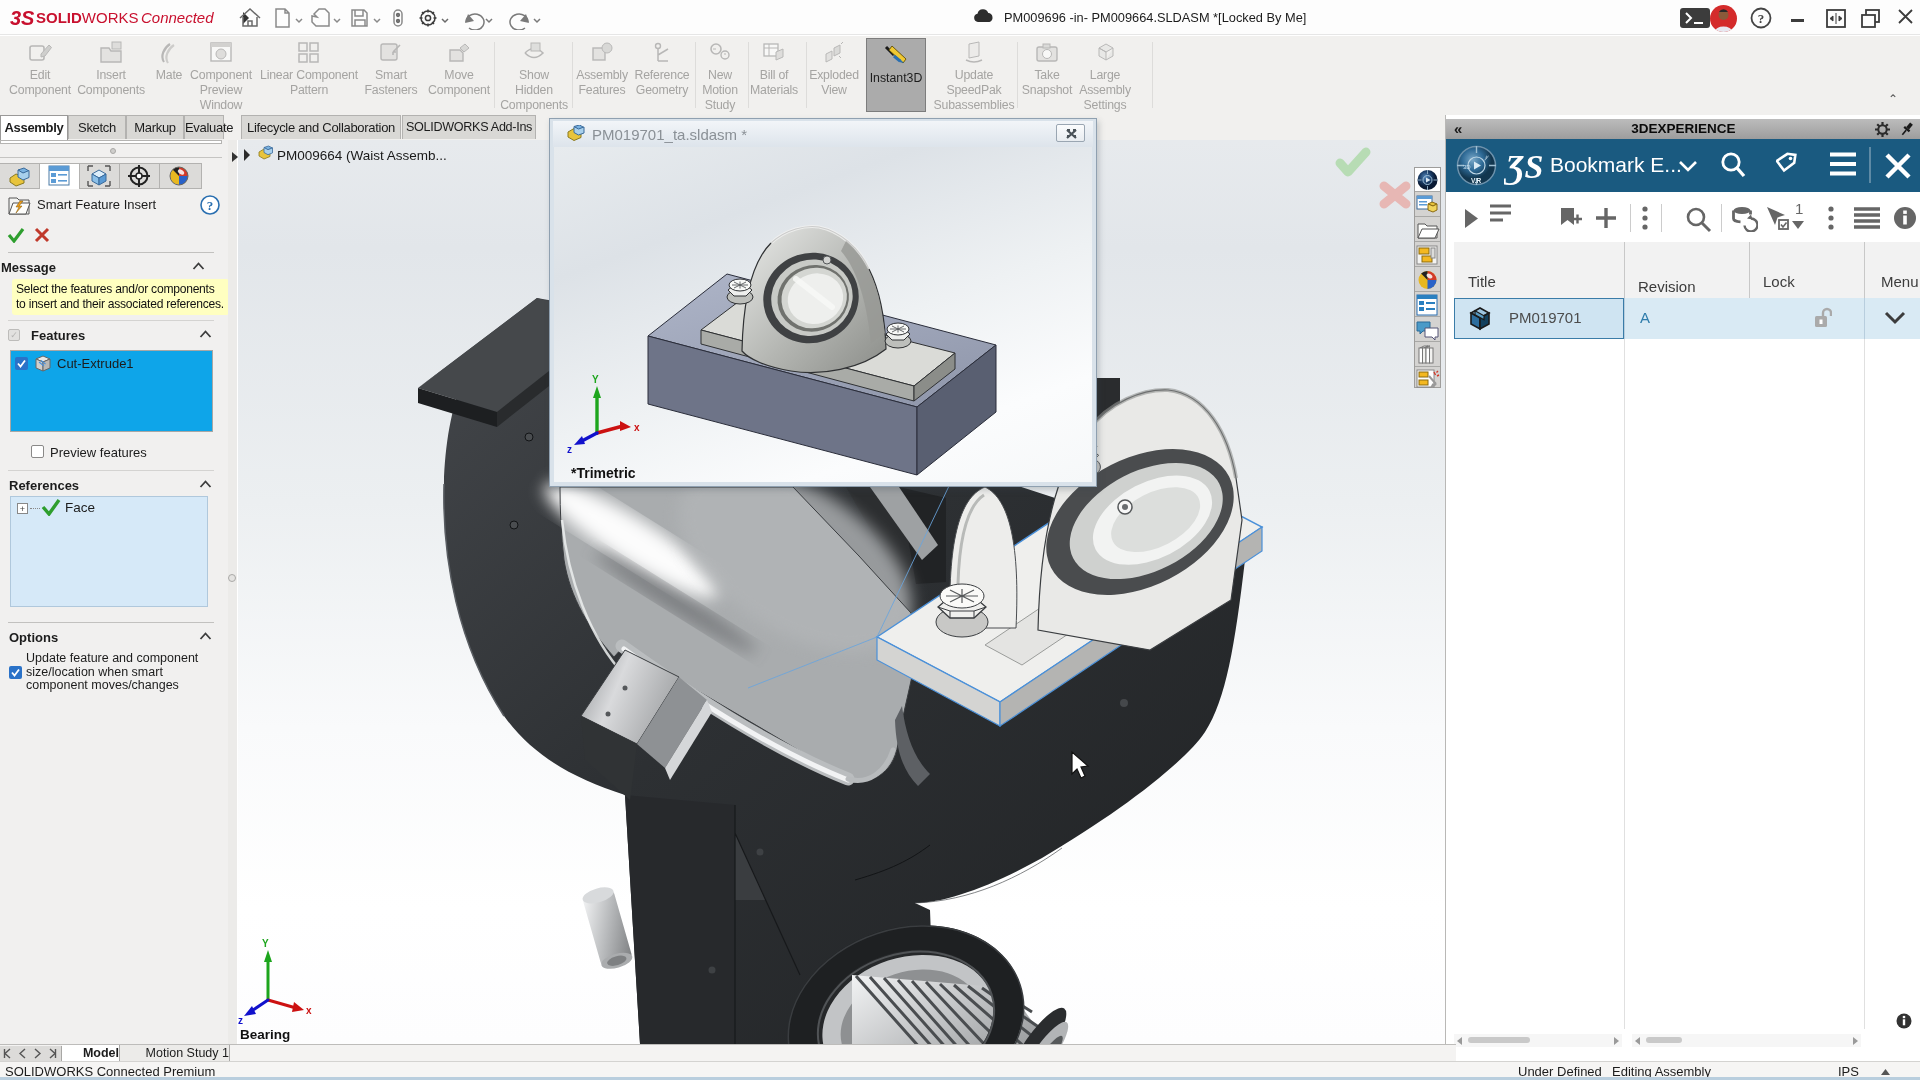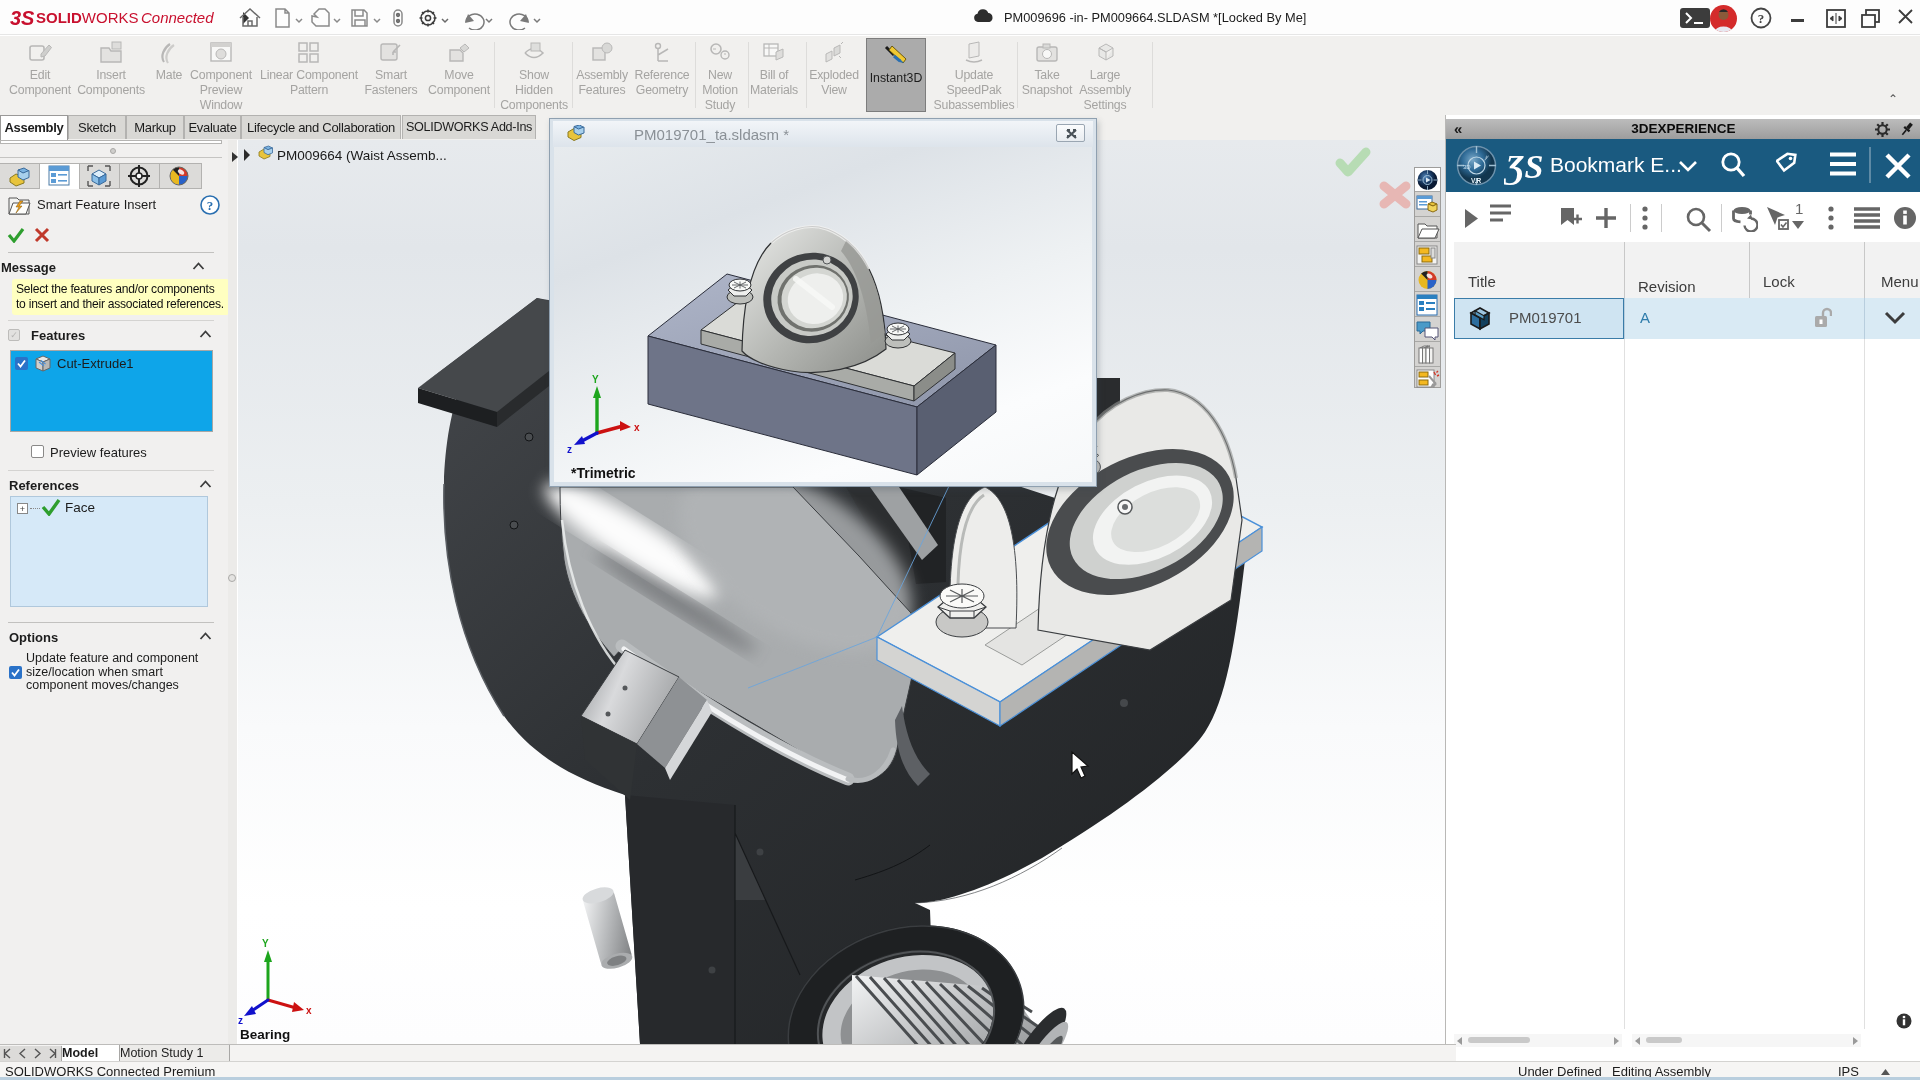--- a/index.html
+++ b/index.html
@@ -35,35 +35,35 @@
   .chev { float:right; margin-right:10px; color:#444; font-size:11px; }
   #msgbox { background:#ffffc0; border-radius:3px; padding:3px 4px; font-size:12.1px; line-height:15px; color:#111; letter-spacing:-0.25px;margin-left:8px; }
 
   
   #graphics { left:238px; top:140px; width:1218px; height:904px;
       background:linear-gradient(180deg,#e7eaed 0%,#e2e6ea 12%,#ecefF1 40%,#f9fafb 65%,#ffffff 85%,#fdfdfe 100%); }
   #gfx-svg { position:absolute; left:0; top:0; }
 
   
   #floatwin { left:549px; top:118px; width:548px; height:369px; background:#d9e2ea; border:1px solid #8fa0b0; box-shadow:2px 3px 6px rgba(60,70,80,.25); }
-  #fw-title { position:absolute; left:3px; top:2px; right:3px; height:26px; background:linear-gradient(180deg,#f2f5f8,#dde4eb); color:#8a9096; font-size:15px; display:flex; align-items:center;gap:42px; }
+  #fw-title { position:absolute; left:3px; top:2px; right:3px; height:26px; background:linear-gradient(180deg,#f2f5f8,#dde4eb); color:#8a9096; font-size:15px; display:flex; align-items:center; }
   #fw-body { position:absolute; left:4px; top:28px; right:4px; bottom:4px; background:linear-gradient(160deg,#e7ebee 0%,#dde2e7 25%,#eef1f3 55%,#fbfcfd 80%,#f6f8f9 100%); }
   .ts-cell { position:absolute; left:0; width:25px; height:24px; border-bottom:1px solid #a8a8a6; }
 
   
   #rightpanel { left:1445px; top:115px; width:475px; height:941px; background:#fff; border-left:1px solid #b9b8b6; }
   #rp-gray { position:absolute; left:0; top:4px; width:475px; height:20px; background:linear-gradient(180deg,#bcbcbc,#9d9d9d); color:#0a0a0a; font-weight:bold; font-size:13.5px; text-align:center; line-height:20px; }
   #rp-blue { position:absolute; left:0; top:24px; width:475px; height:53px; background:#1a5a80; }
   #rp-tools { position:absolute; left:0; top:77px; width:475px; height:50px; background:#fff; color:#5a5a5a; }
   #rp-thead { position:absolute; left:8px; top:127px; width:467px; height:56px; background:#f2f2f2; color:#3c3c3c; font-size:15px; }
   #rp-row { position:absolute; left:8px; top:183px; width:467px; height:41px; background:#d9eaf4; font-size:15px; color:#4c4c4c; }
 
   
   #bottomtabs { left:0; top:1044px; width:1456px; height:17px; background:#f4f3f2; border-top:1px solid #bdbcba; }
-  .btab { position:absolute; top:0; height:16px; font-size:12.5px; color:#1c1c1c; text-align:left; line-height:16px; border-right:1px solid #bdbcba; }
+  .btab { position:absolute; top:0; height:16px; font-size:12.5px; color:#1c1c1c; text-align:right; line-height:16px; border-right:1px solid #bdbcba; }
   #statusbar { left:0; top:1061px; width:1920px; height:19px; background:#f6f5f4; border-top:1px solid #d4d3d1; font-size:13px; color:#1c1c1c; }
   #statusblue { left:0; top:1077px; width:1920px; height:3px; background:#b9cede; }
 </style>
 </head>
 <body>
 <div id="app">
 
   <div id="titlebar" class="abs"></div>
   <div id="swlogo" class="abs">
     <svg width="220" height="24" viewBox="0 0 220 24">
@@ -165,21 +165,21 @@
     <div class="rbtn" style="left:1072px;width:66px"><svg class="ric" viewBox="0 0 26 26">
           <path d="M7 8 l7 -4 7 4 -7 4 z M7 8 v8 l7 4 v-8 z M21 8 v8 l-7 4" fill="#e2e2e0" stroke="#8a8a8a"></path>
         </svg>Large<br>Assembly<br>Settings</div>
     <div class="rsep" style="left:1152px"></div>
     <div style="position:absolute;left:1888px;top:56px;color:#555;font-size:12px">⌃</div>
   </div>
   <div id="tabrow" class="abs">
     <div class="ftab active" style="left:0;width:68px;height:25px">Assembly</div>
     <div class="ftab" style="left:68px;width:58px">Sketch</div>
     <div class="ftab" style="left:126px;width:58px">Markup</div>
-    <div class="ftab" style="left:184px;width:57px">Evaluate</div>
+    <div class="ftab" style="left:184px;width:40px">Evaluate</div>
     <div class="ftab" style="left:241px;width:160px">Lifecycle and Collaboration</div>
     <div class="ftab" style="left:402px;width:134px;font-size:12.6px">SOLIDWORKS Add-Ins</div>
   </div>
 
   <div id="leftpanel" class="abs">
     <div style="position:absolute;left:0;top:0;width:222px;height:4px;background:#fff;border:1px solid #b5b4b2"></div>
     <div style="position:absolute;left:110px;top:8px;width:6px;height:6px;border-radius:50%;background:#cfcecc;border:1px solid #a9a8a6"></div>
     <div style="position:absolute;left:0;top:17px;width:222px;height:1px;background:#c5c4c2"></div>
     <div id="lp-tabs">
       <div class="lptab" style="left:0"><svg width="38" height="24" viewBox="0 0 38 24">

